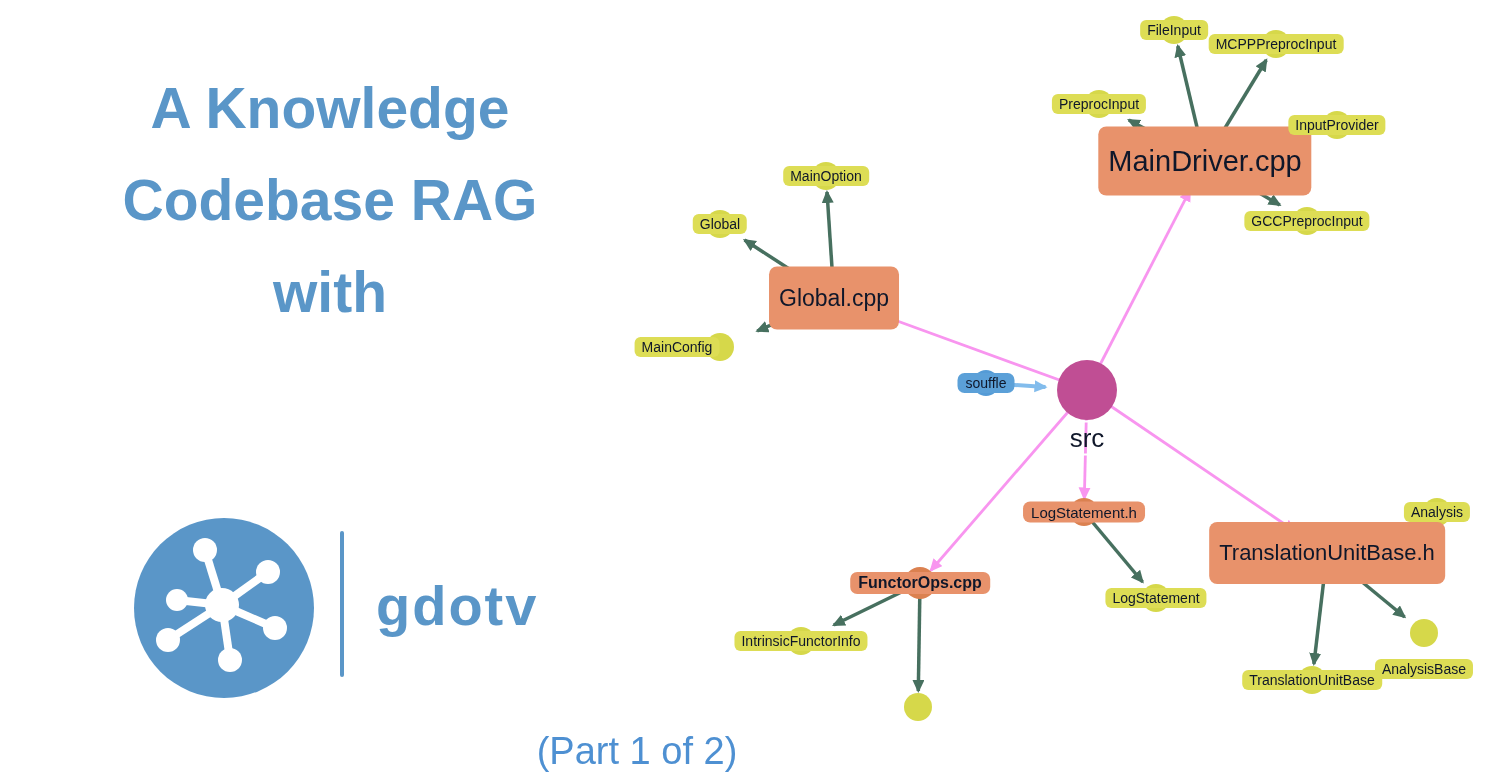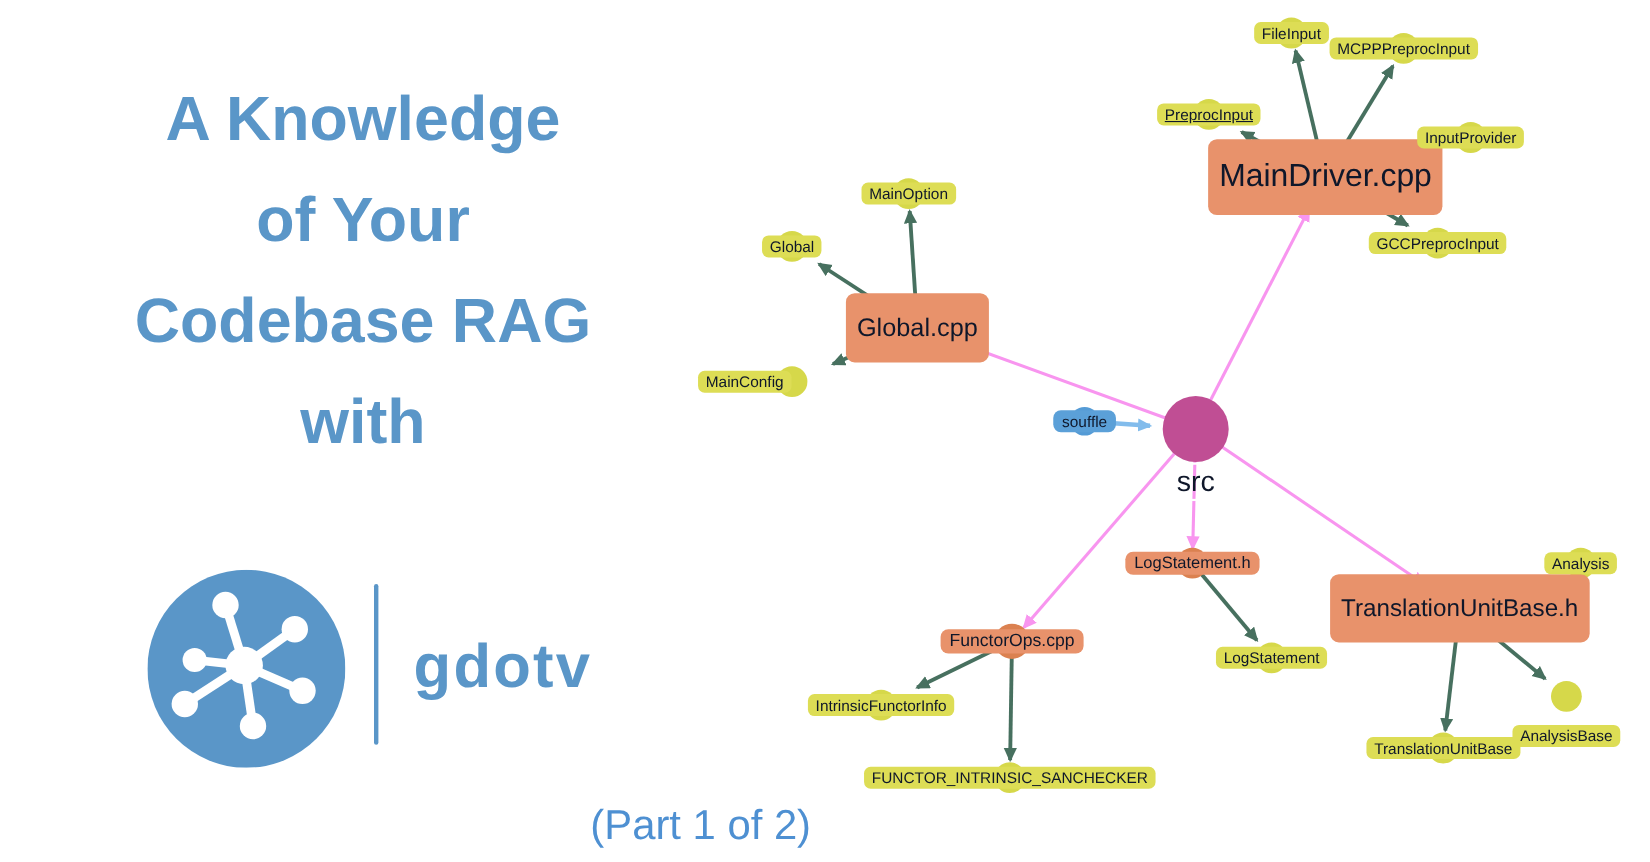--- a/index.html
+++ b/index.html
@@ -50,21 +50,20 @@
   .t-root{background:transparent;border:2.5px solid #ffffff;border-radius:0;padding:0 4px;margin-top:48px;}
   .t-tech{background:var(--node-tech);padding:2px 8px;border-radius:7px;}
 </style>
 </head>
 <body>
 
 <div id="canvas">
 
   <h1 class="title">
     <span>A Knowledge</span>
-    <span>of Your</span>
     <span>Codebase RAG</span>
     <span>with</span>
   </h1>
 
   <div class="brand-row">
     <svg class="logo-svg" viewBox="0 0 180 180" aria-hidden="true">
       <circle cx="90" cy="90" r="90" fill="#5A96C8"></circle>
       <g stroke="#ffffff" stroke-width="8">
         <line x1="88" y1="87" x2="71" y2="32"></line>
         <line x1="88" y1="87" x2="134" y2="54"></line>
@@ -141,32 +140,31 @@
       <circle cx="918" cy="707" r="14" fill="#D6D84A"></circle>
       <circle cx="1437" cy="512" r="14" fill="#D6D84A"></circle>
       <circle cx="1424" cy="633" r="14" fill="#D6D84A"></circle>
       <circle cx="1312" cy="680" r="14" fill="#D6D84A"></circle>
     </svg>
   <div id="node-layer">
       <div class="node-label t-root" style="left: 1087px; top: 390px; font-size: 26px;">src</div>
       <div class="node-label t-tech" style="left: 986px; top: 383px; font-size: 14px;">souffle</div>
       <div class="node-label t-hub" style="left: 834px; top: 298px; font-size: 23px;">Global.cpp</div>
       <div class="node-label t-hub" style="left: 1205px; top: 161px; font-size: 29px;">MainDriver.cpp</div>
-      <div class="node-label t-hub2" style="left: 920px; top: 583px; font-size: 16px;">FunctorOps.cpp</div>
+      <div class="node-label t-hub2" style="left: 920px; top: 583px; font-size: 16px; font-weight: bold;">FunctorOps.cpp</div>
       <div class="node-label t-hub2" style="left: 1084px; top: 512px; font-size: 15px;">LogStatement.h</div>
       <div class="node-label t-hub" style="left: 1327px; top: 553px; font-size: 22px;">TranslationUnitBase.h</div>
       <div class="node-label t-leaf" style="left: 826px; top: 176px; font-size: 14px;">MainOption</div>
       <div class="node-label t-leaf" style="left: 720px; top: 224px; font-size: 14px;">Global</div>
       <div class="node-label t-leaf" style="left: 677px; top: 347px; font-size: 14px;">MainConfig</div>
-      <div class="node-label t-leaf" style="left: 1099px; top: 104px; font-size: 14px; text-decoration: underline;">PreprocInput</div>
+      <div class="node-label t-leaf" style="left: 1099px; top: 104px; font-size: 14px;">PreprocInput</div>
       <div class="node-label t-leaf" style="left: 1174px; top: 30px; font-size: 14px;">FileInput</div>
       <div class="node-label t-leaf" style="left: 1276px; top: 44px; font-size: 14px;">MCPPPreprocInput</div>
       <div class="node-label t-leaf" style="left: 1337px; top: 125px; font-size: 14px; text-align: center;">InputProvider</div>
       <div class="node-label t-leaf" style="left: 1307px; top: 221px; font-size: 14px; text-align: right;">GCCPreprocInput</div>
       <div class="node-label t-leaf" style="left: 1156px; top: 598px; font-size: 14px;">LogStatement</div>
       <div class="node-label t-leaf" style="left: 801px; top: 641px; font-size: 14px;">IntrinsicFunctorInfo</div>
-      <div class="node-label t-leaf" style="left: 918px; top: 707px; font-size: 14px;">FUNCTOR_INTRINSIC_SANCHECKER</div>
       <div class="node-label t-leaf" style="left: 1437px; top: 512px; font-size: 14px;">Analysis</div>
       <div class="node-label t-leaf" style="left: 1424px; top: 633px; font-size: 14px; margin-top: 36px;">AnalysisBase</div>
       <div class="node-label t-leaf" style="left: 1312px; top: 680px; font-size: 14px;">TranslationUnitBase</div>
     </div>
 
 </div>
 
 </body></html>

